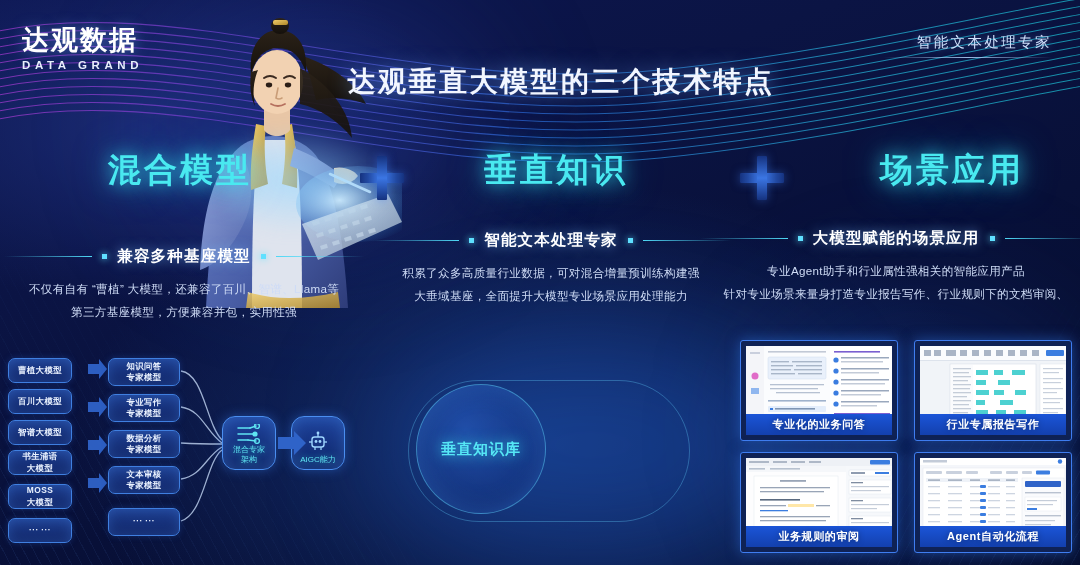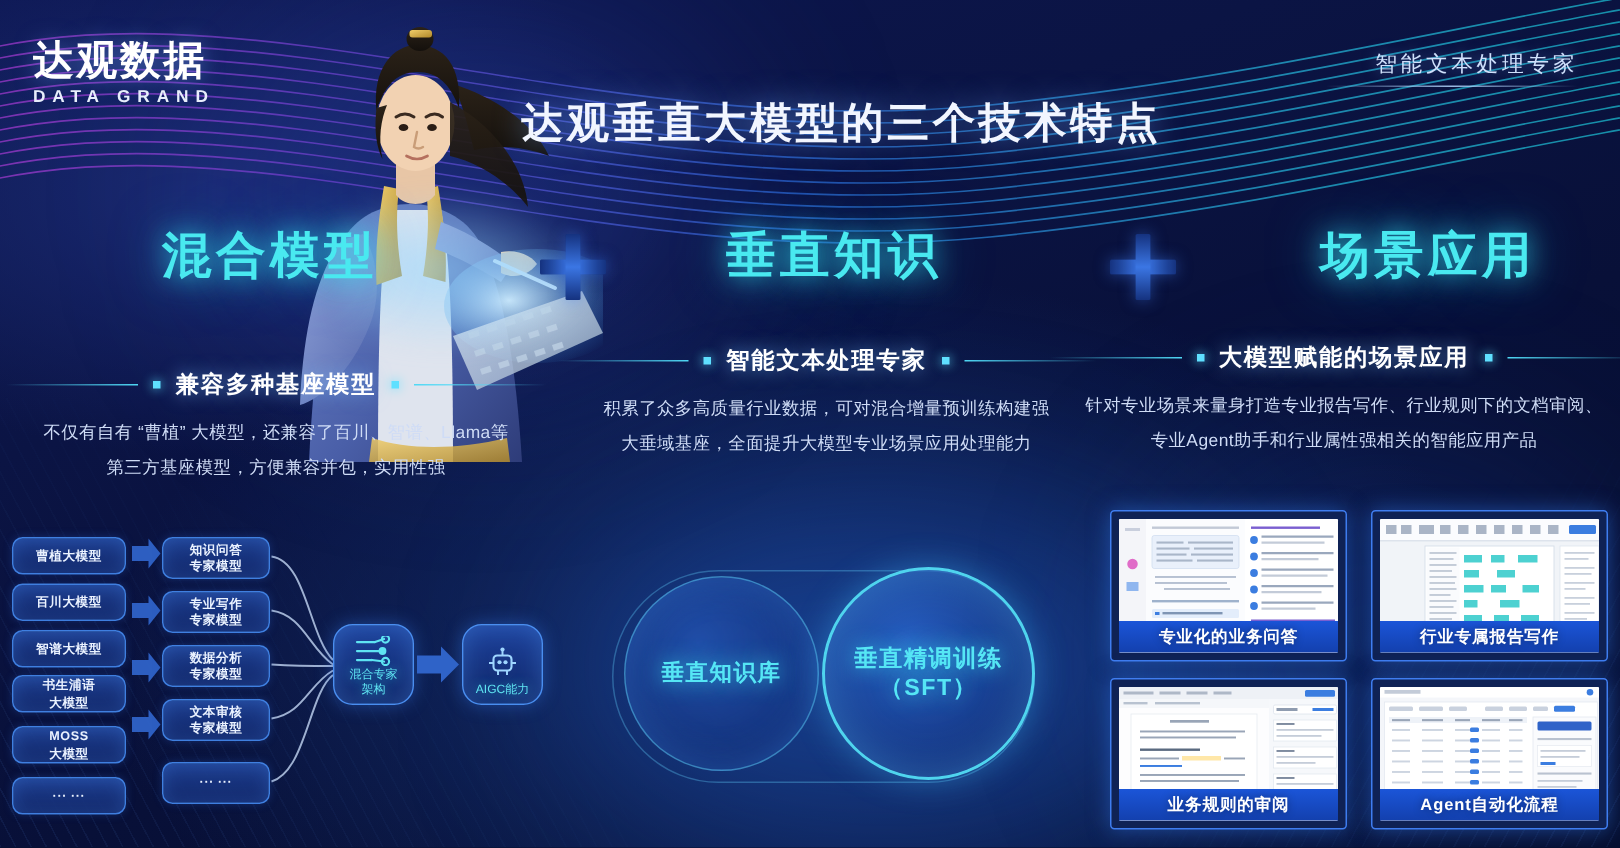--- a/index.html
+++ b/index.html
@@ -82,32 +82,32 @@
                  text-shadow:0 0 12px rgba(120,190,255,.6); white-space:nowrap; }
   .sub-body { margin-top:11px; font-size:11.6px; line-height:1.95; color:#cfdcf6; letter-spacing:.3px; }
 
   
   .pipeline { position:absolute; left:8px; top:358px; width:360px; height:170px; z-index:6; }
   .chip { position:absolute; border:1px solid #3f7fe0; border-radius:7px;
           background:linear-gradient(180deg, rgba(31,66,150,.92), rgba(18,40,108,.92));
           box-shadow:inset 0 0 12px rgba(80,150,255,.25), 0 0 6px rgba(40,90,190,.35);
           color:#eaf2ff; font-size:8.4px; font-weight:700; letter-spacing:.4px;
           display:flex; align-items:center; justify-content:center; text-align:center; line-height:1.35; }
-  .col-a .chip { left:0; width:76px; height:25px; }
+  .col-a .chip { left:0; width:64px; height:25px; }
   .col-b .chip { left:100px; width:72px; height:28px; }
   .ca0{top:0px}.ca1{top:31px}.ca2{top:62px}.ca3{top:92px;height:30px}.ca4{top:126px;height:30px}.ca5{top:160px;height:25px}
   .cb0{top:0px}.cb1{top:36px}.cb2{top:72px}.cb3{top:108px}.cb4{top:150px;height:28px}
   .node { position:absolute; width:54px; height:54px; border-radius:13px;
           border:1px solid #4a8ef0; background:linear-gradient(180deg, rgba(30,68,160,.95), rgba(16,38,104,.95));
           box-shadow:inset 0 0 16px rgba(90,165,255,.3), 0 0 12px rgba(50,120,230,.45);
           display:flex; flex-direction:column; align-items:center; justify-content:flex-end;
           padding-bottom:4px; }
   .node span { font-size:8px; font-weight:400; color:#5fe4f2; line-height:1.25; text-align:center;
                text-shadow:0 0 7px rgba(60,225,245,.7); }
-  .n1 { left:214px; top:58px; } .n2 { left:300px; top:58px; }
+  .n1 { left:214px; top:58px; } .n2 { left:283px; top:58px; }
 
   
   .circles { position:absolute; left:398px; top:378px; width:298px; height:150px; z-index:6; }
   .circ { position:absolute; border-radius:50%; display:flex; align-items:center; justify-content:center;
           text-align:center; font-weight:700; color:#55e6f5; letter-spacing:1px; line-height:1.25;
           text-shadow:0 0 14px rgba(60,225,245,.8); }
   .circ-a { left:18px; top:6px; width:130px; height:130px; font-size:15px;
             border:1.6px solid rgba(90,200,245,.55);
             background:radial-gradient(circle at 38% 34%, rgba(42,96,200,.55), rgba(18,44,118,.45) 70%);
             box-shadow:inset 0 0 26px rgba(70,150,245,.3); }
@@ -315,22 +315,22 @@
 
 <div class="subsec s3">
   <div class="sub-head">
     <span class="hl l"></span>
     <span class="dot"></span>
     <h3>大模型赋能的场景应用</h3>
     <span class="dot"></span>
     <span class="hl r"></span>
   </div>
   <div class="sub-body">
+    <div>专业Agent助手和行业属性强相关的智能应用产品</div>
     <div>针对专业场景来量身打造专业报告写作、行业规则下的文档审阅、</div>
-    <div>专业Agent助手和行业属性强相关的智能应用产品</div>
   </div>
 </div>
 
 <div class="pipeline">
   <svg style="position:absolute;left:0;top:0;width:360px;height:170px;overflow:visible">
     <g fill="none" stroke="#cfe3ff" stroke-width="1.3" opacity=".75">
       <path d="M173,13  C196,16 198,66 214,82"></path>
       <path d="M173,49  C194,52 198,74 214,85"></path>
       <path d="M173,85  C190,86 198,86 214,86"></path>
       <path d="M173,121 C194,118 198,98 214,89"></path>
@@ -396,21 +396,20 @@
   </div>
 
   <svg style="position:absolute;left:270px;top:72px;width:32px;height:28px;overflow:visible">
     <path d="M0,7 L16,7 L16,1 L28,13 L16,25 L16,19 L0,19 Z" fill="#2f63c8"></path>
   </svg>
 </div>
 
 <div class="circles">
   <div class="circ-frame"></div>
   <div class="circ circ-a">垂直知识库</div>
-  <div class="circ circ-b">垂直精调训练<br>（SFT）</div>
 </div>
 
 <div class="cards">
 
   <div class="card cd0">
     <div class="shot">
       <svg viewBox="0 0 148 91" width="148" height="91" preserveAspectRatio="none">
         <rect width="148" height="91" fill="#ffffff"></rect>
         <rect x="0" y="0" width="18" height="91" fill="#f4f5f9"></rect>
         <rect x="4" y="6" width="10" height="2" fill="#c9cfdd"></rect>

